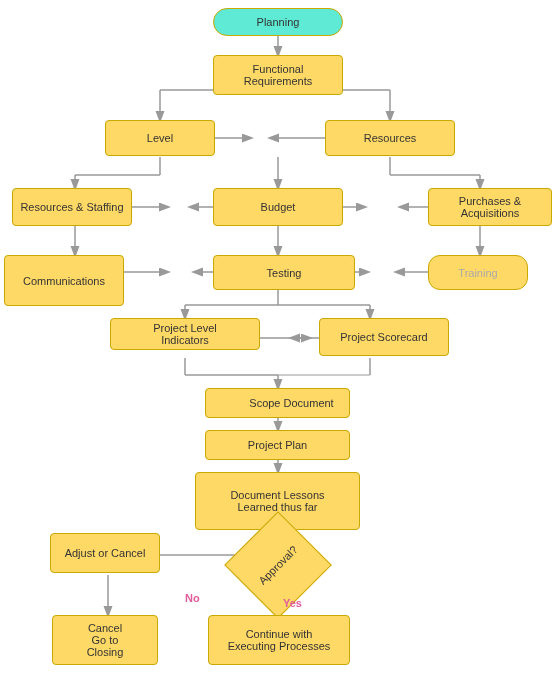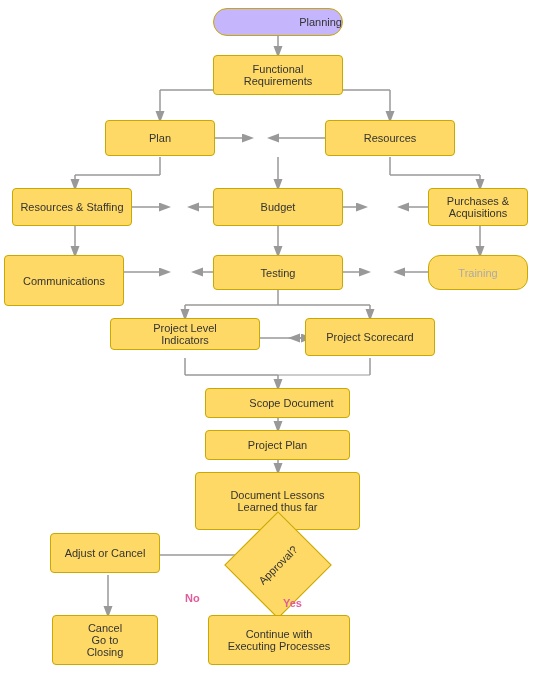--- a/index.html
+++ b/index.html
@@ -21,24 +21,23 @@
       position: absolute;
       display: flex;
       align-items: center;
       justify-content: center;
       text-align: center;
       font-size: 11px;
       font-weight: normal;
       color: #333;
     }
     .rounded-rect {
-      background: #c4b5fd;
+      background: #5eead4;
       border: 1.5px solid #c9a800;
       border-radius: 20px;
-      justify-content: flex-end;
     }
     .rect {
       background: #FFD966;
       border: 1.5px solid #c9a800;
       border-radius: 4px;
     }
     .diamond {
       background: #FFD966;
       border: 1.5px solid #c9a800;
       transform: rotate(45deg);
@@ -154,58 +153,58 @@
   <div class="node rounded-rect" style="left:213px; top:8px; width:130px; height:28px;">
     <span>Planning</span>
   </div>
 
   <div class="node rect" style="left:213px; top:55px; width:130px; height:40px;">
     <span style="white-space:pre-line;">Functional
 Requirements</span>
   </div>
 
   <div class="node rect" style="left:105px; top:120px; width:110px; height:36px;">
-    <span>Plan</span>
+    <span>Level</span>
   </div>
 
   <div class="node rect" style="left:325px; top:120px; width:130px; height:36px;">
     <span>Resources</span>
   </div>
 
   <div class="node rect" style="left:12px; top:188px; width:120px; height:38px;">
     <span>Resources &amp; Staffing</span>
   </div>
 
   <div class="node rect" style="left:213px; top:188px; width:130px; height:38px;">
     <span>Budget</span>
   </div>
 
-  <div class="node rect" style="left:428px; top:188px; width:100px; height:38px;">
+  <div class="node rect" style="left:428px; top:188px; width:124px; height:38px;">
     <span style="white-space:pre-line;">Purchases &amp;
 Acquisitions</span>
   </div>
 
   <div class="node rect" style="left:4px; top:255px; width:120px; height:51px;">
     <span>Communications</span>
   </div>
 
-  <div class="node rect" style="left:213px; top:255px; width:130px; height:35px;text-align:right;">
+  <div class="node rect" style="left:213px; top:255px; width:142px; height:35px;text-align:right;">
     <span>Testing</span>
   </div>
 
   <div class="node rect" style="left:428px; top:255px; width:100px; height:35px;border-radius:12px;">
     <span class="dimmed">Training</span>
   </div>
 
   <div class="node rect" style="left:110px; top:318px; width:150px; height:32px;">
     <span style="white-space:pre-line;">Project Level
 Indicators</span>
   </div>
 
-  <div class="node rect" style="left:305px; top:318px; width:130px; height:38px;">
+  <div class="node rect" style="left:319px; top:318px; width:130px; height:38px;">
     <span>Project Scorecard</span>
   </div>
 
   <div class="node rect" style="left:205px; top:388px; width:145px; height:30px;padding-left:28px;">
     <span>Scope Document</span>
   </div>
 
   <div class="node rect" style="left:205px; top:430px; width:145px; height:30px;">
     <span>Project Plan</span>
   </div>

